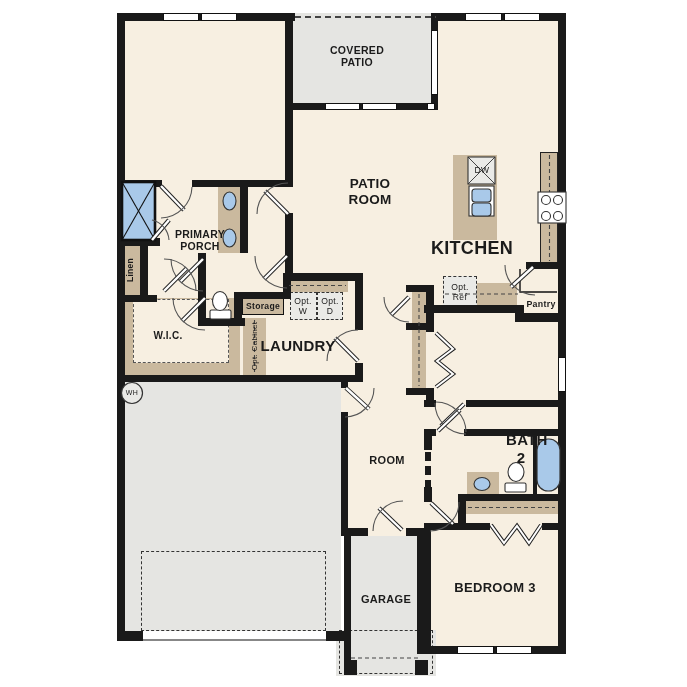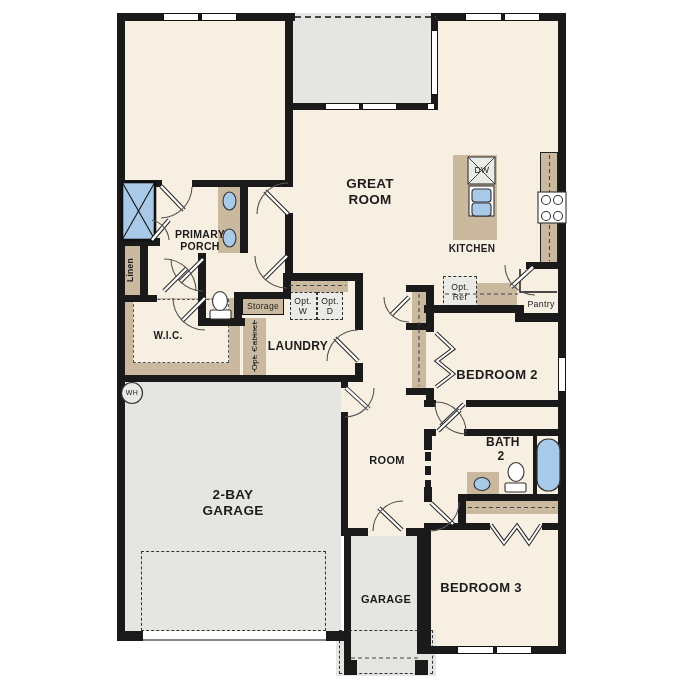--- a/index.html
+++ b/index.html
@@ -254,33 +254,32 @@
     <g>
         <polyline class="chb" points="436,333 453,349 437,361 453,374 436,387"></polyline>
         <polyline class="chw" points="436,333 453,349 437,361 453,374 436,387"></polyline>
       </g>
     <g>
         <polyline class="chb" points="491,525 504,543 517,526 529,543 541,525"></polyline>
         <polyline class="chw" points="491,525 504,543 517,526 529,543 541,525"></polyline>
       </g>
   </svg>
 
-  <div class="abs lab" style="left:370px;top:192px;width:75px;font-size:13.5px">GREAT ROOM</div>
-  <div class="abs lab" style="left:472px;top:249px;width:120px;font-size:10px">KITCHEN</div>
+  <div class="abs lab" style="left:357px;top:56px;width:80px;font-size:10.5px">COVERED PATIO</div>
+  <div class="abs lab" style="left:370px;top:192px;width:75px;font-size:13.5px">PATIO ROOM</div>
+  <div class="abs lab" style="left:472px;top:249px;width:120px;font-size:18px">KITCHEN</div>
   <div class="abs lab" style="left:200px;top:240px;width:75px;font-size:10.5px">PRIMARY PORCH</div>
   <div class="abs lab rot" style="left:130px;top:270px;font-size:8.5px;font-weight:bold">Linen</div>
   <div class="abs lab" style="left:168px;top:336px;width:60px;font-size:10px">W.I.C.</div>
-  <div class="abs lab" style="left:263px;top:306px;width:42px;font-size:8.6px;font-weight:normal">Storage</div>
+  <div class="abs lab" style="left:263px;top:306px;width:42px;font-size:8.6px;font-weight:bold">Storage</div>
   <div class="abs lab rot" style="left:255px;top:346px;font-size:8px;font-weight:normal">Opt. Cabinet</div>
-  <div class="abs lab" style="left:298px;top:346px;width:120px;font-size:12px">LAUNDRY</div>
+  <div class="abs lab" style="left:298px;top:346px;width:120px;font-size:15px">LAUNDRY</div>
   <div class="abs lab" style="left:303px;top:306px;width:24px;font-size:8.6px;font-weight:normal">Opt. W</div>
   <div class="abs lab" style="left:330px;top:306px;width:24px;font-size:8.6px;font-weight:normal">Opt. D</div>
   <div class="abs lab" style="left:460px;top:292px;width:28px;font-size:8.6px;font-weight:normal">Opt. Ref</div>
-  <div class="abs lab" style="left:541px;top:304px;width:50px;font-size:8.8px;font-weight:normal">Pantry</div>
+  <div class="abs lab" style="left:541px;top:304px;width:50px;font-size:8.8px;font-weight:bold">Pantry</div>
   <div class="abs lab" style="left:482px;top:170px;width:30px;font-size:8.5px;font-weight:normal">DW</div>
   <div class="abs lab" style="left:132px;top:393px;width:24px;font-size:7px;font-weight:normal">WH</div>
   <div class="abs lab" style="left:387px;top:460px;width:70px;font-size:11px">ROOM</div>
-  <div class="abs lab" style="left:233px;top:503px;width:90px;font-size:13.5px">2-BAY GARAGE</div>
   <div class="abs lab" style="left:386px;top:599px;width:70px;font-size:11px">GARAGE</div>
-  <div class="abs lab" style="left:497px;top:375px;width:140px;font-size:13px">BEDROOM 2</div>
-  <div class="abs lab" style="left:501px;top:449px;width:30px;font-size:12px">BATH 2</div>
-  <div class="abs lab" style="left:481px;top:588px;width:140px;font-size:13px">BEDROOM 3</div>
+  <div class="abs lab" style="left:521px;top:449px;width:30px;font-size:15px">BATH 2</div>
+  <div class="abs lab" style="left:495px;top:588px;width:140px;font-size:13px">BEDROOM 3</div>
 </div>
 
 </body></html>

